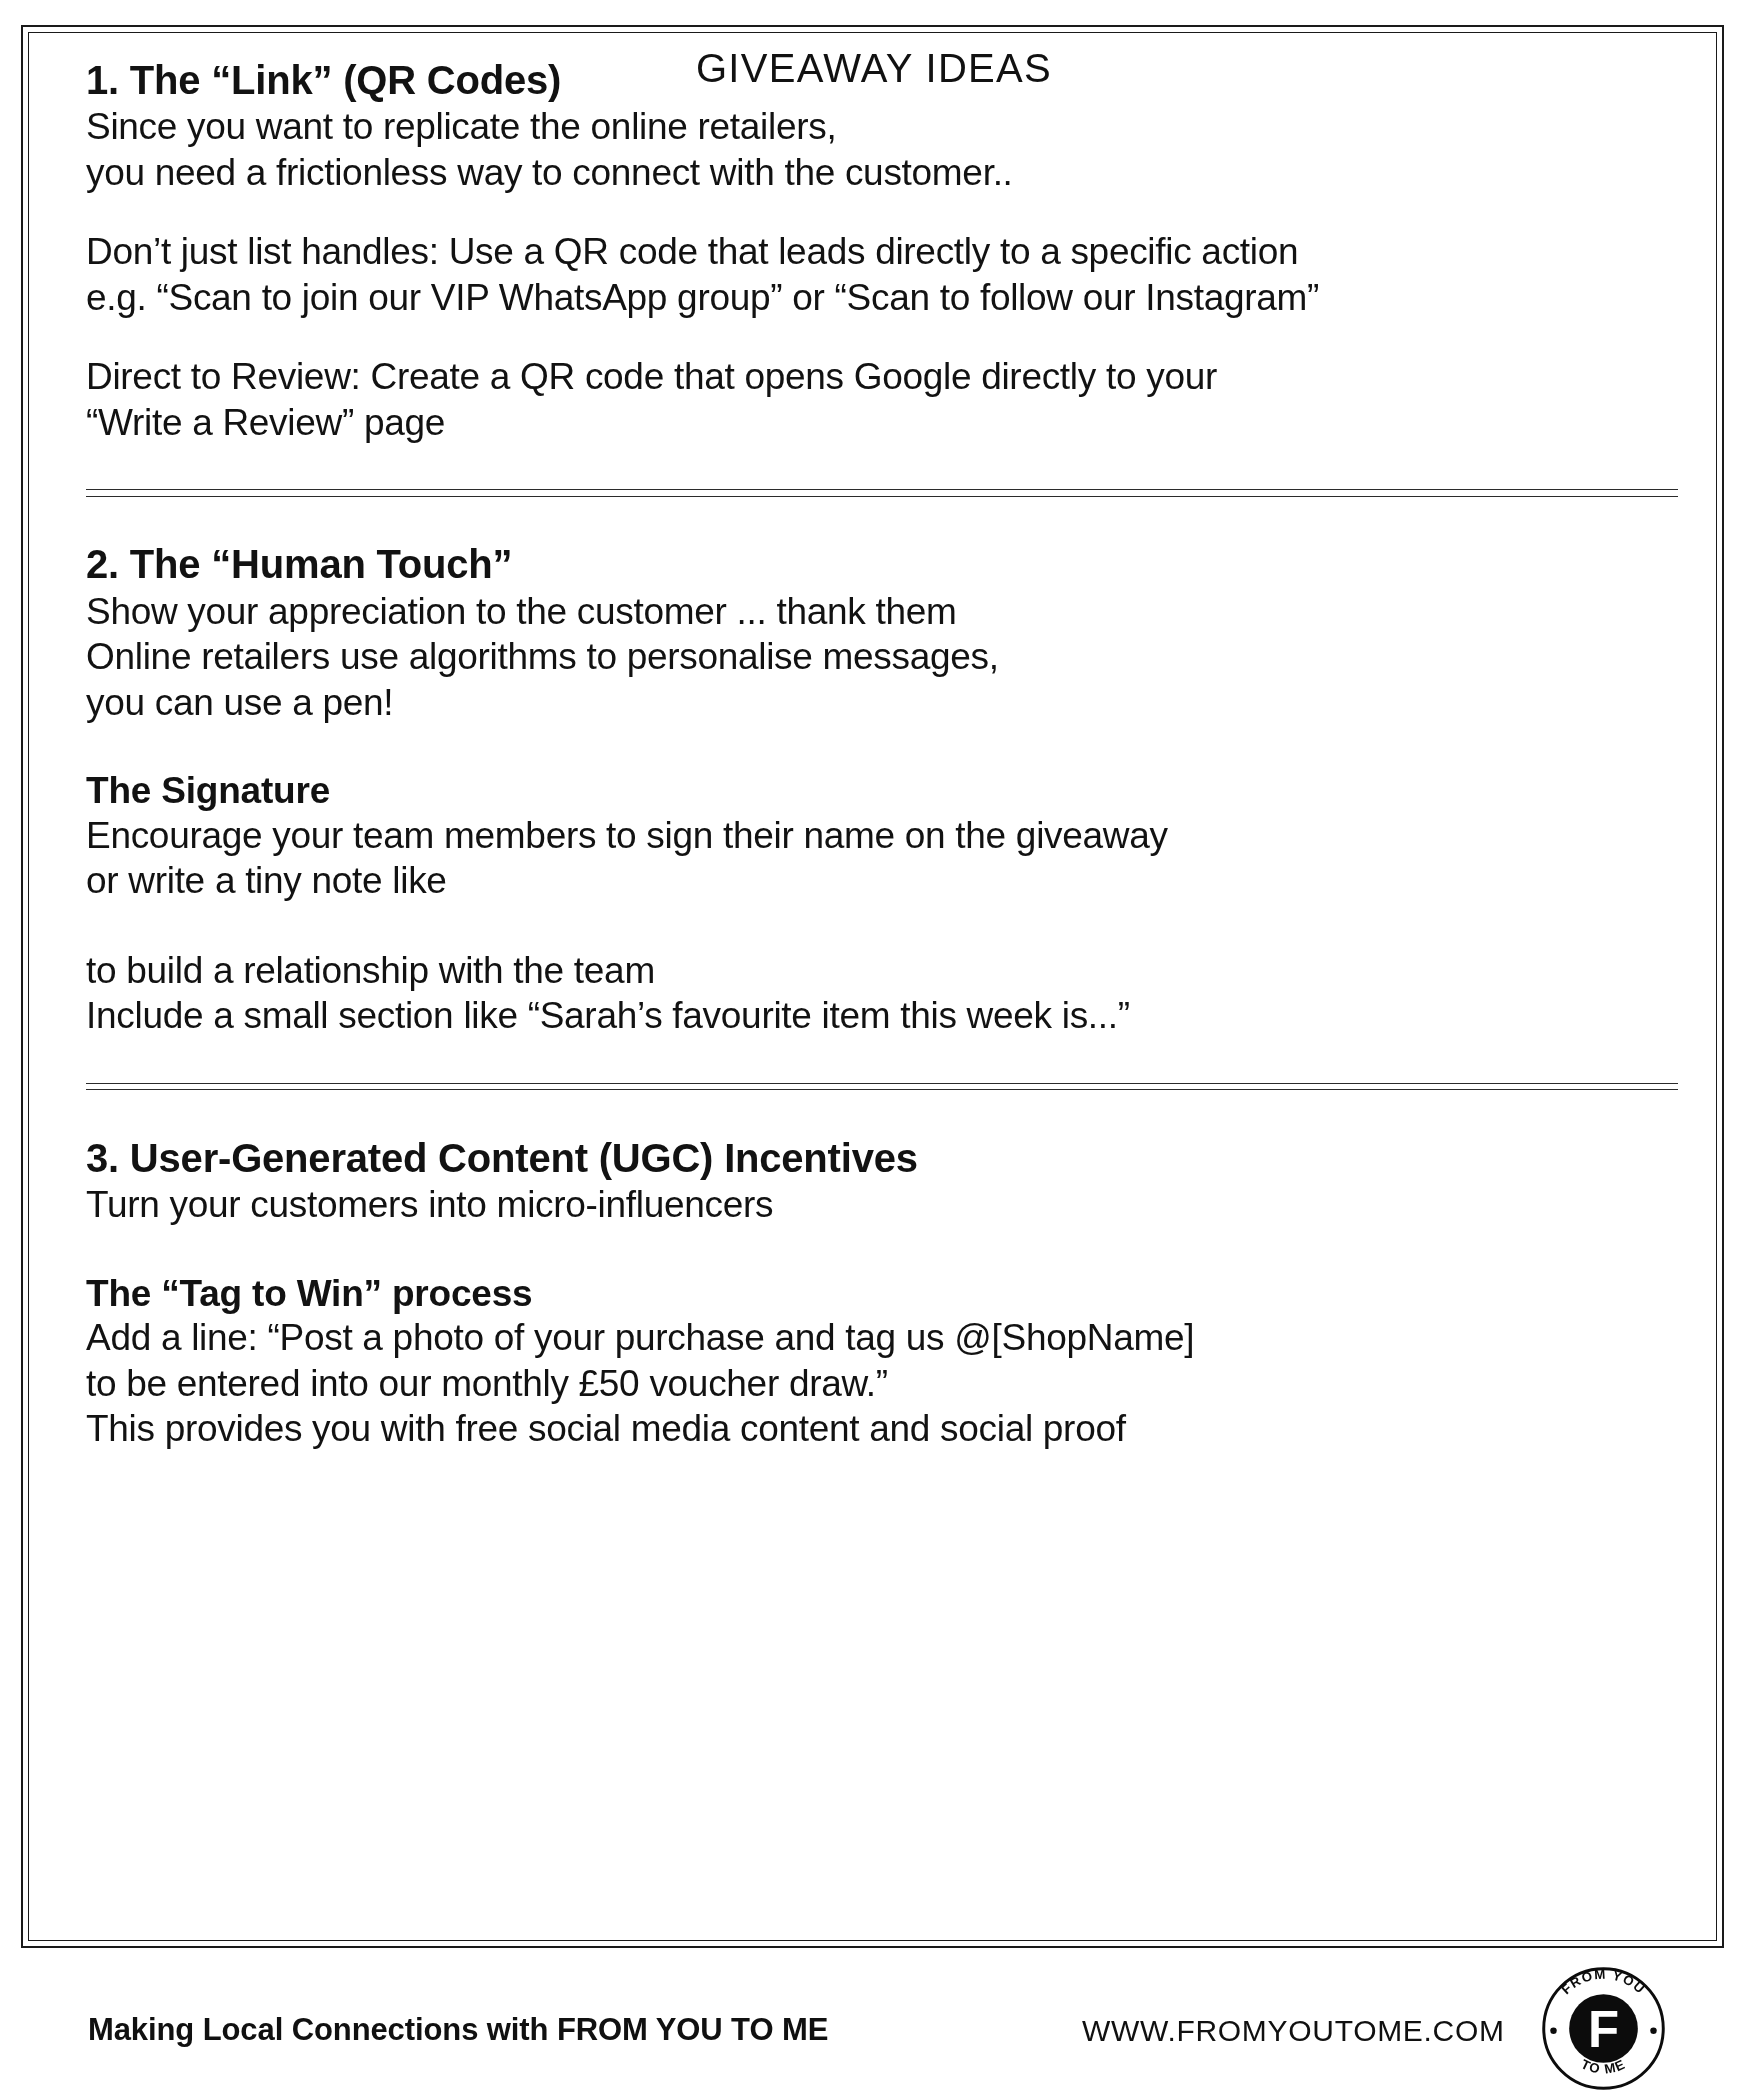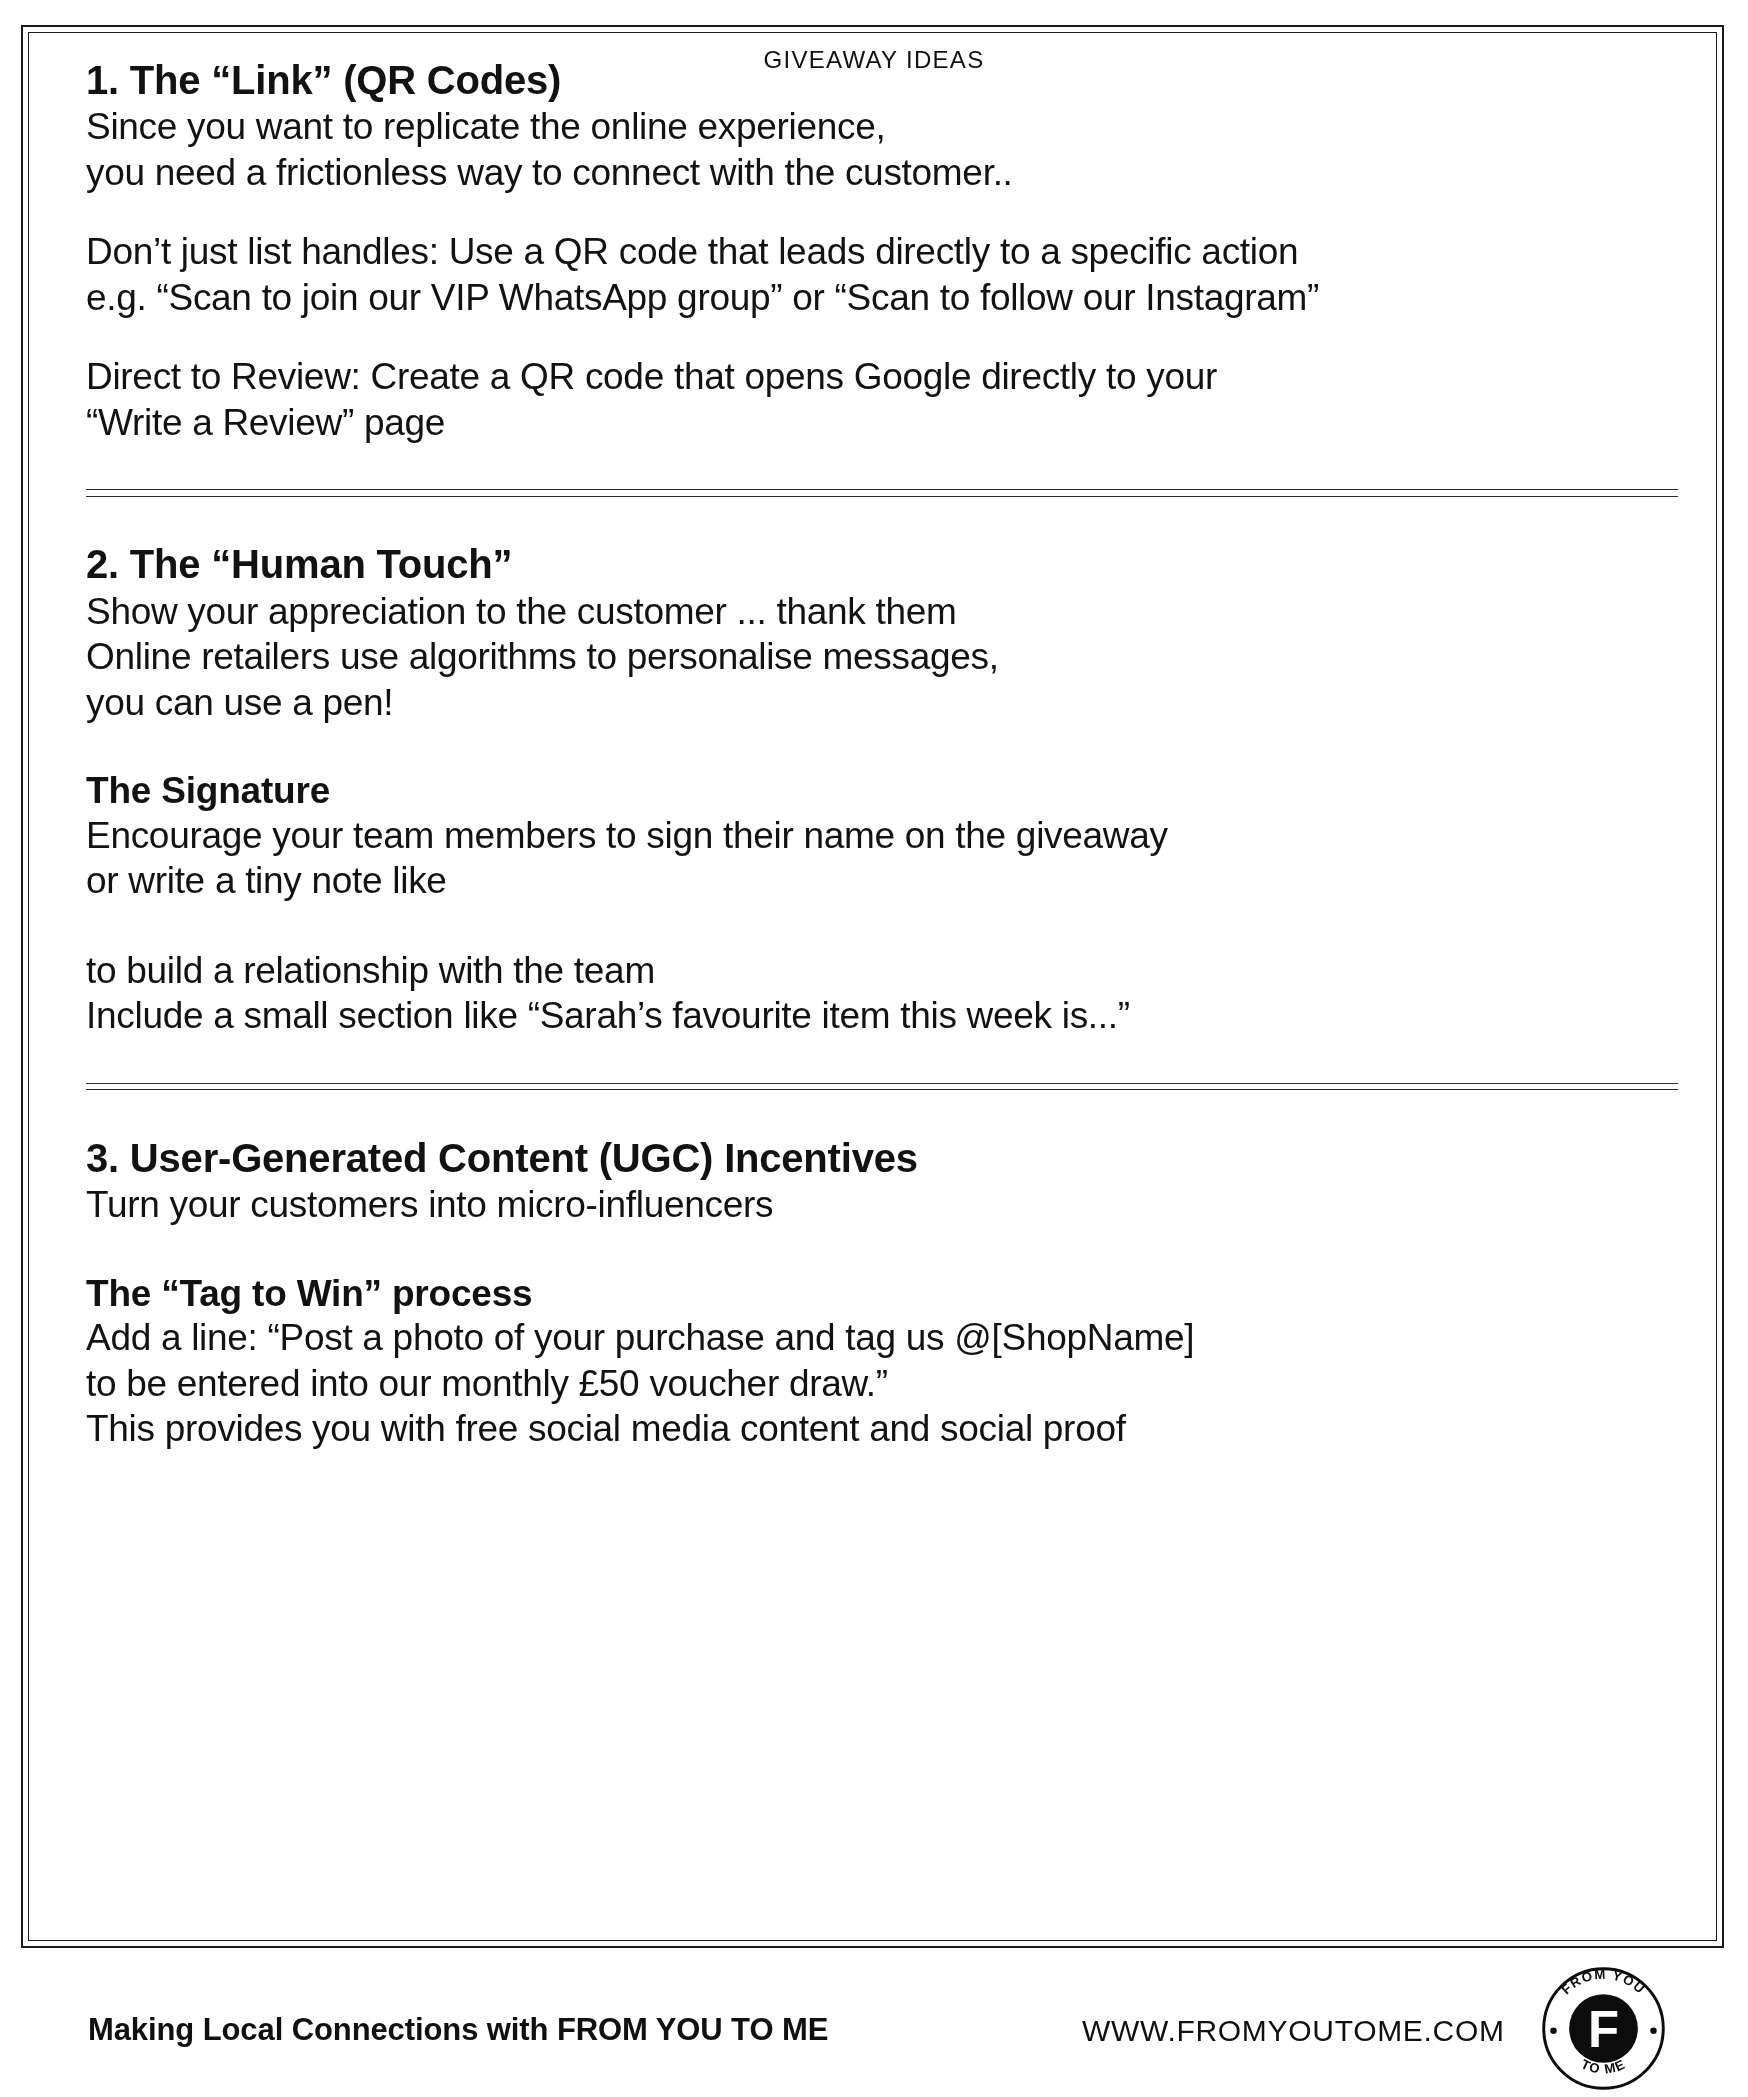--- a/index.html
+++ b/index.html
@@ -49,21 +49,21 @@
   .content {
     position: absolute;
     left: 86px;
     top: 0;
     width: 1592px;
   }
 
   
   .doc-title {
     font-family: "Liberation Sans", sans-serif;
-    font-size: 24px;
+    font-size: 40px;
     letter-spacing: 1.3px;
     font-weight: 400;
     text-align: center;
     margin: 0;
     padding-top: 46px;
     color: #111;
   }
 
   .body-text,
   .sec-heading,
@@ -188,21 +188,21 @@
 
   <h1 class="doc-title">GIVEAWAY IDEAS</h1>
 
   <div class="content">
 
     <div class="gap-xl"></div>
 
     <section>
       <h2 class="sec-heading">1. The “Link” (QR Codes)</h2>
 
-      <p class="body-text">Since you want to replicate the online experience,</p>
+      <p class="body-text">Since you want to replicate the online retailers,</p>
       <p class="body-text">you need a frictionless way to connect with the customer..</p>
 
       <div class="gap-md"></div>
 
       <p class="body-text">Don’t just list handles: Use a QR code that leads directly to a specific action</p>
       <p class="body-text">e.g. “Scan to join our VIP WhatsApp group” or “Scan to follow our Instagram”</p>
 
       <div class="gap-md"></div>
 
       <p class="body-text">Direct to Review: Create a QR code that opens Google directly to your</p>

